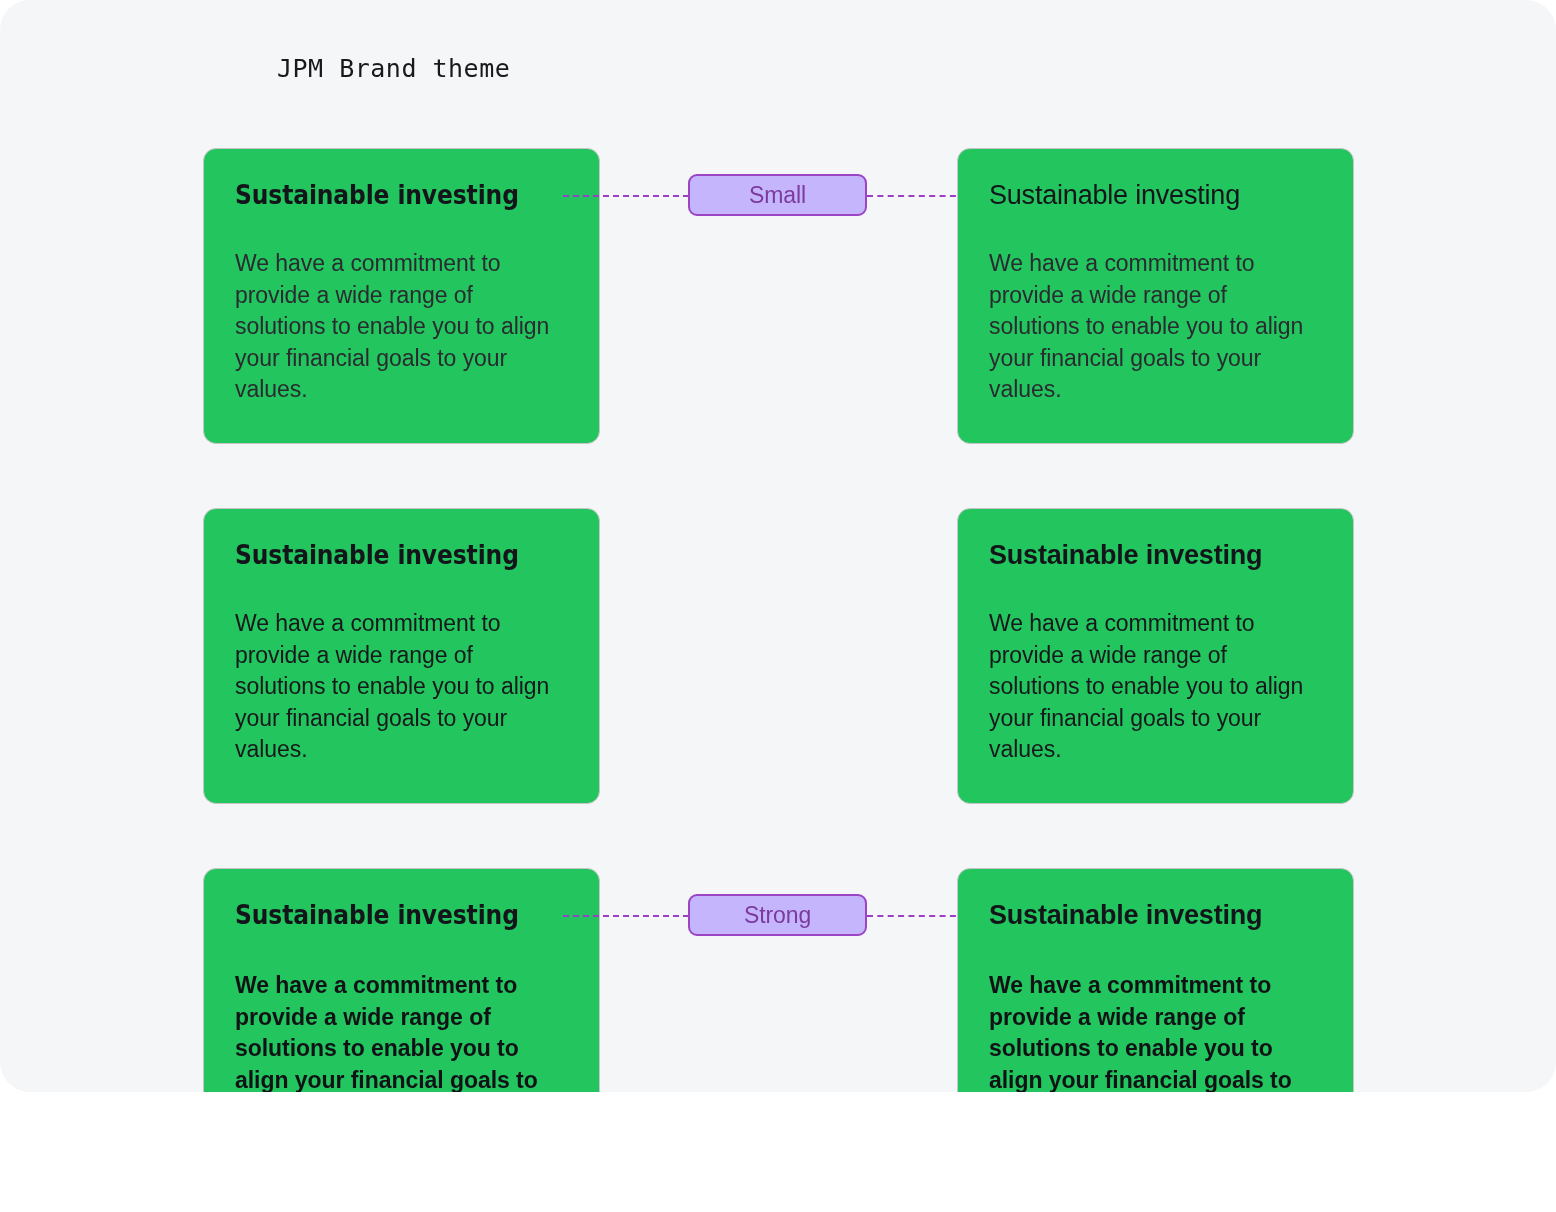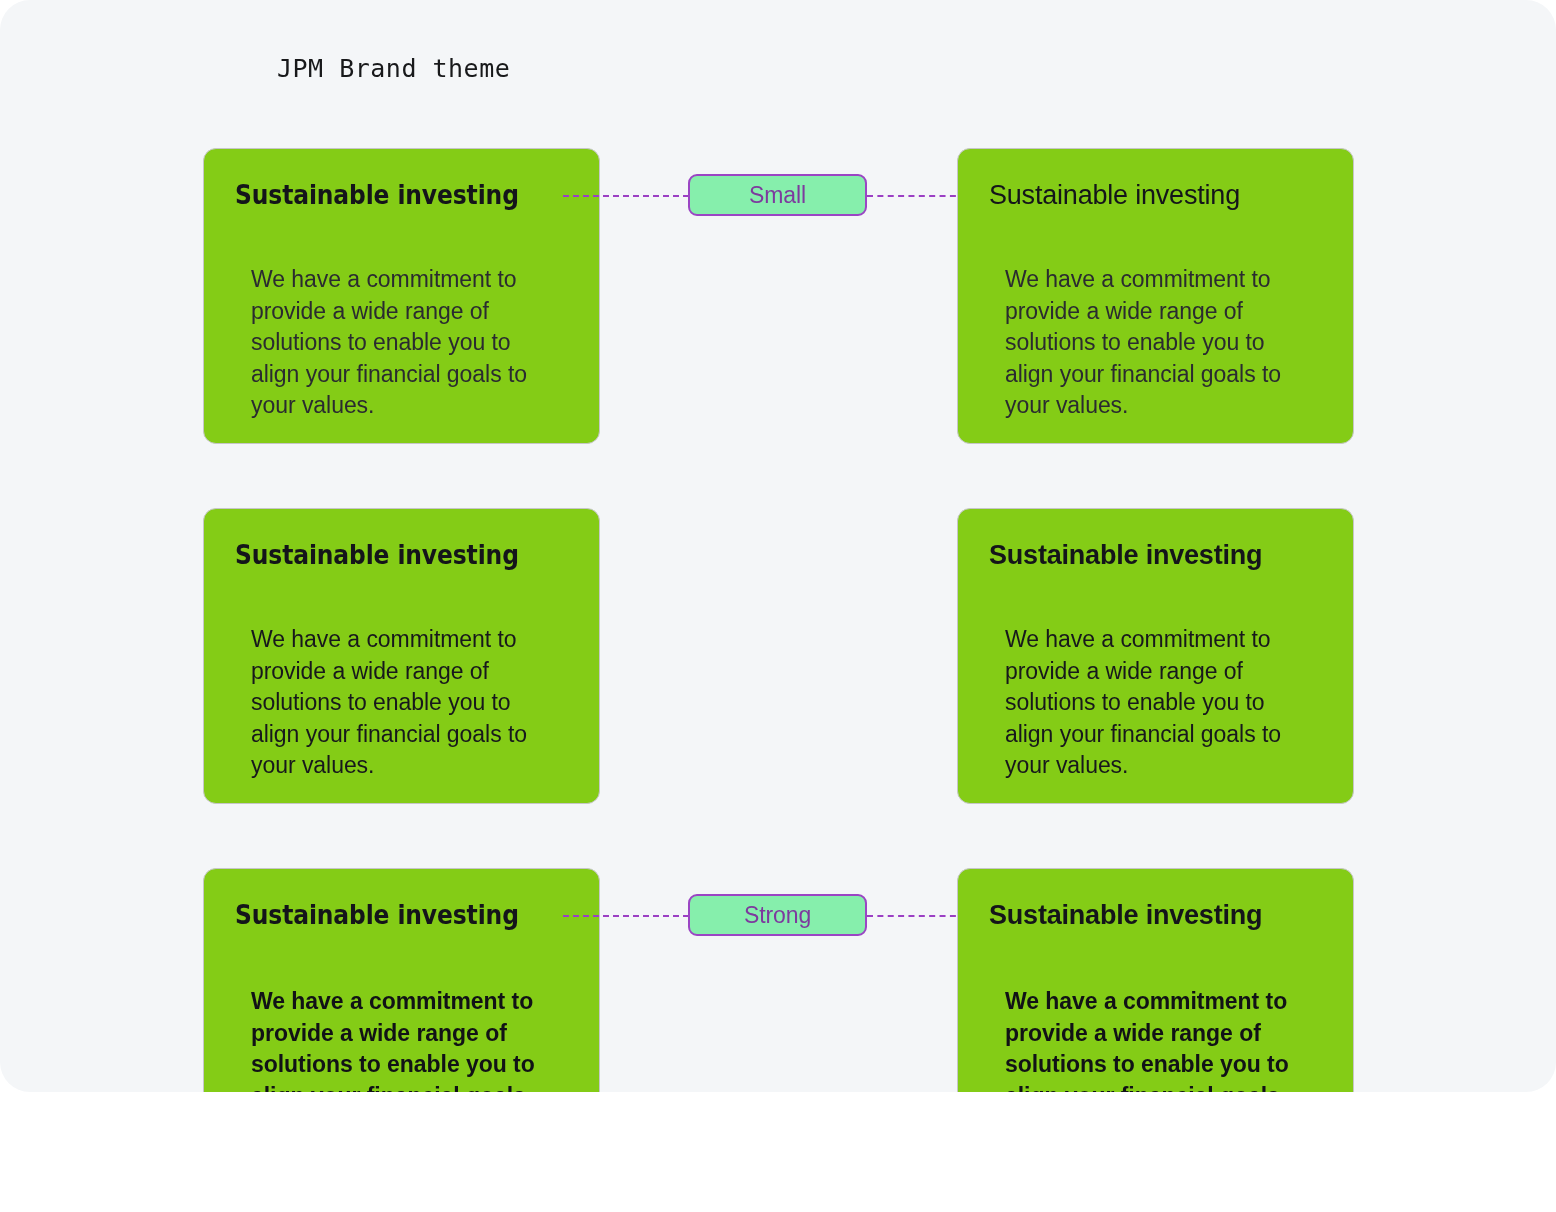--- a/index.html
+++ b/index.html
@@ -43,38 +43,38 @@
     width: 1556px;
   }
   .row.r1 { top: 148px;  height: 296px; }
   .row.r2 { top: 508px;  height: 296px; }
   .row.r3 { top: 868px;  height: 308px; }
 
   .card {
     position: absolute;
     top: 0;
     box-sizing: border-box;
-    background: #84cc16;
+    background: #22c55e;
     border: 1.5px solid #c6c6c8;
     border-radius: 13px;
     padding: 31px 30px 26px 31px;
   }
   .card.left  { left: 203px; width: 397px; }
   .card.right { left: 957px; width: 397px; }
   .row.r1 .card { height: 296px; }
   .row.r2 .card { height: 296px; }
   .row.r3 .card { height: 308px; }
 
   .card-title {
     margin: 0;
     padding: 0;
     color: #14151a;
   }
   .card-body {
-    margin: 16px;
+    margin: 0;
     padding: 0;
     color: #1d1e22;
   }
 
   
   .brand .card-title {
     font-family: "DejaVu Sans Condensed", "Liberation Sans Narrow", "Liberation Sans", sans-serif;
     font-stretch: condensed;
     font-weight: 700;
     font-size: 26px;
@@ -137,21 +137,21 @@
   .dash-line.l { left: 563px;  width: 126px; }
   .dash-line.r { left: 867px;  width: 120px; }
 
   .variant-badge {
     position: absolute;
     left: 688px;
     top: 0;
     width: 179px;
     height: 42px;
     box-sizing: border-box;
-    background: #86efac;
+    background: #c4b5fd;
     border: 2.2px solid #9b45c4;
     border-radius: 9px;
     display: flex;
     align-items: center;
     justify-content: center;
     font-family: "Liberation Sans", sans-serif;
     font-size: 23px;
     color: #7d3a9e;
     letter-spacing: -0.1px;
   }

